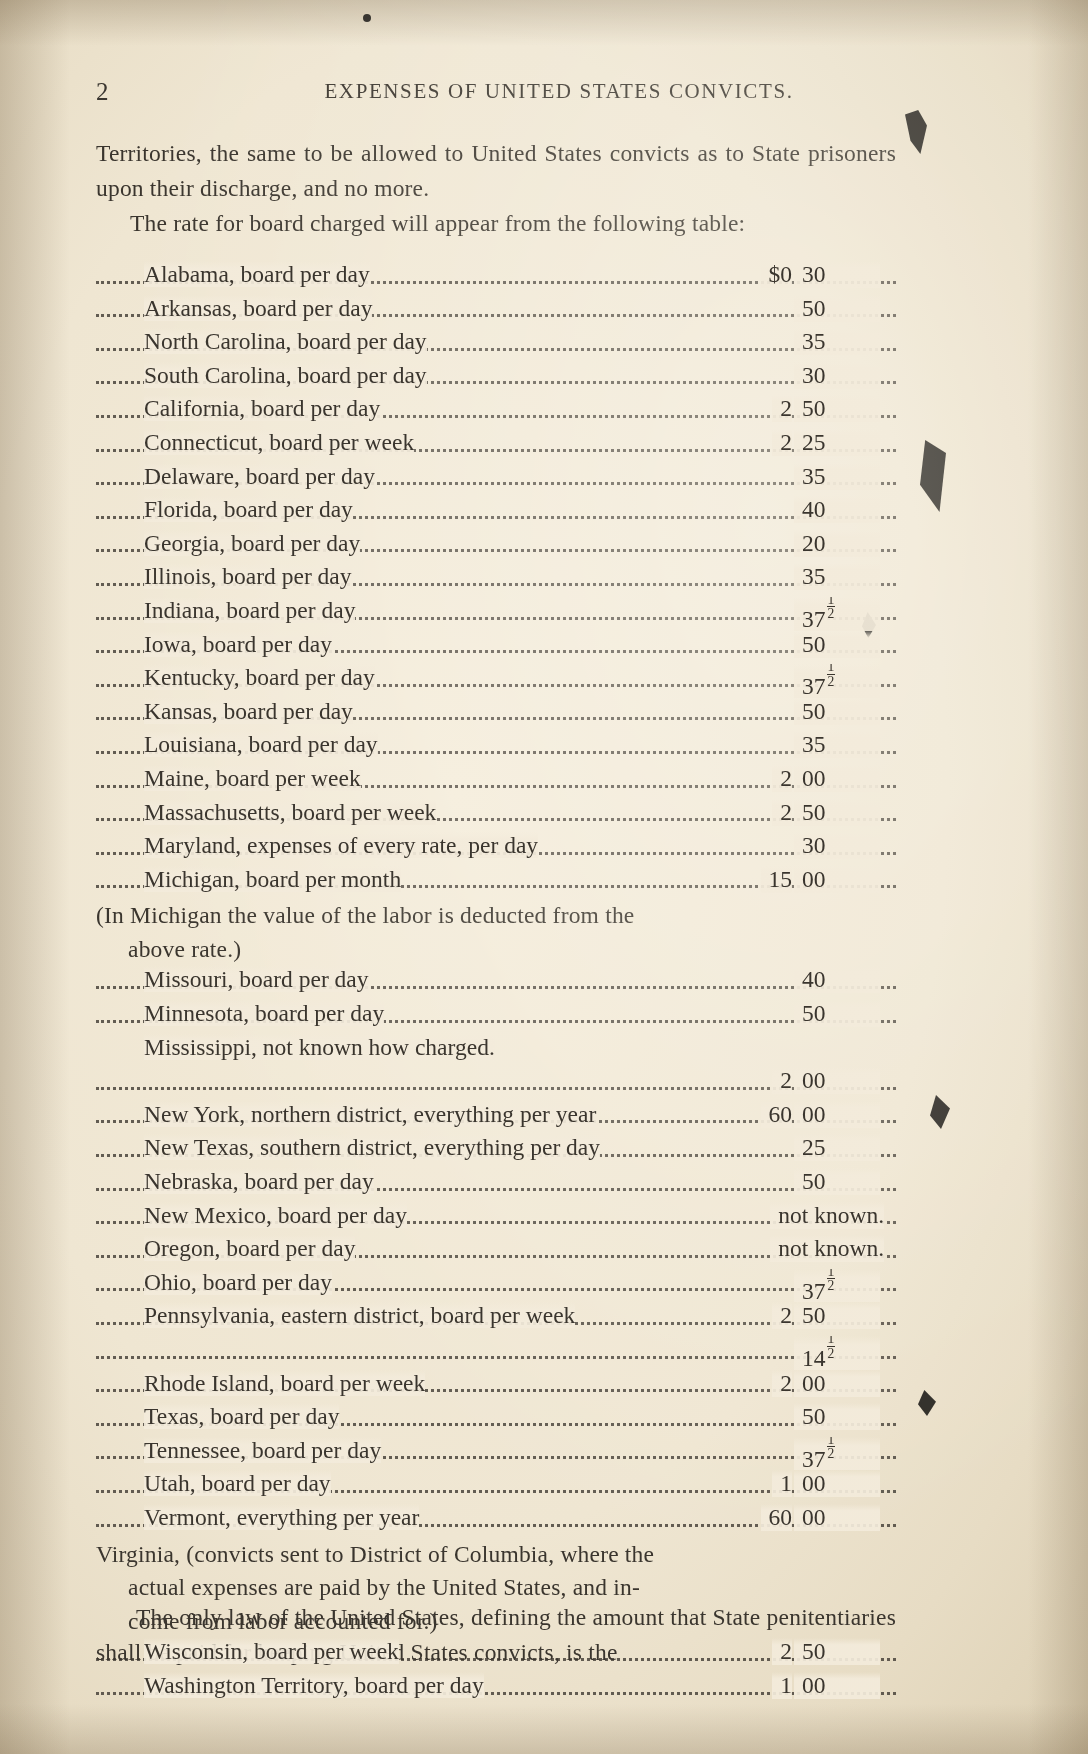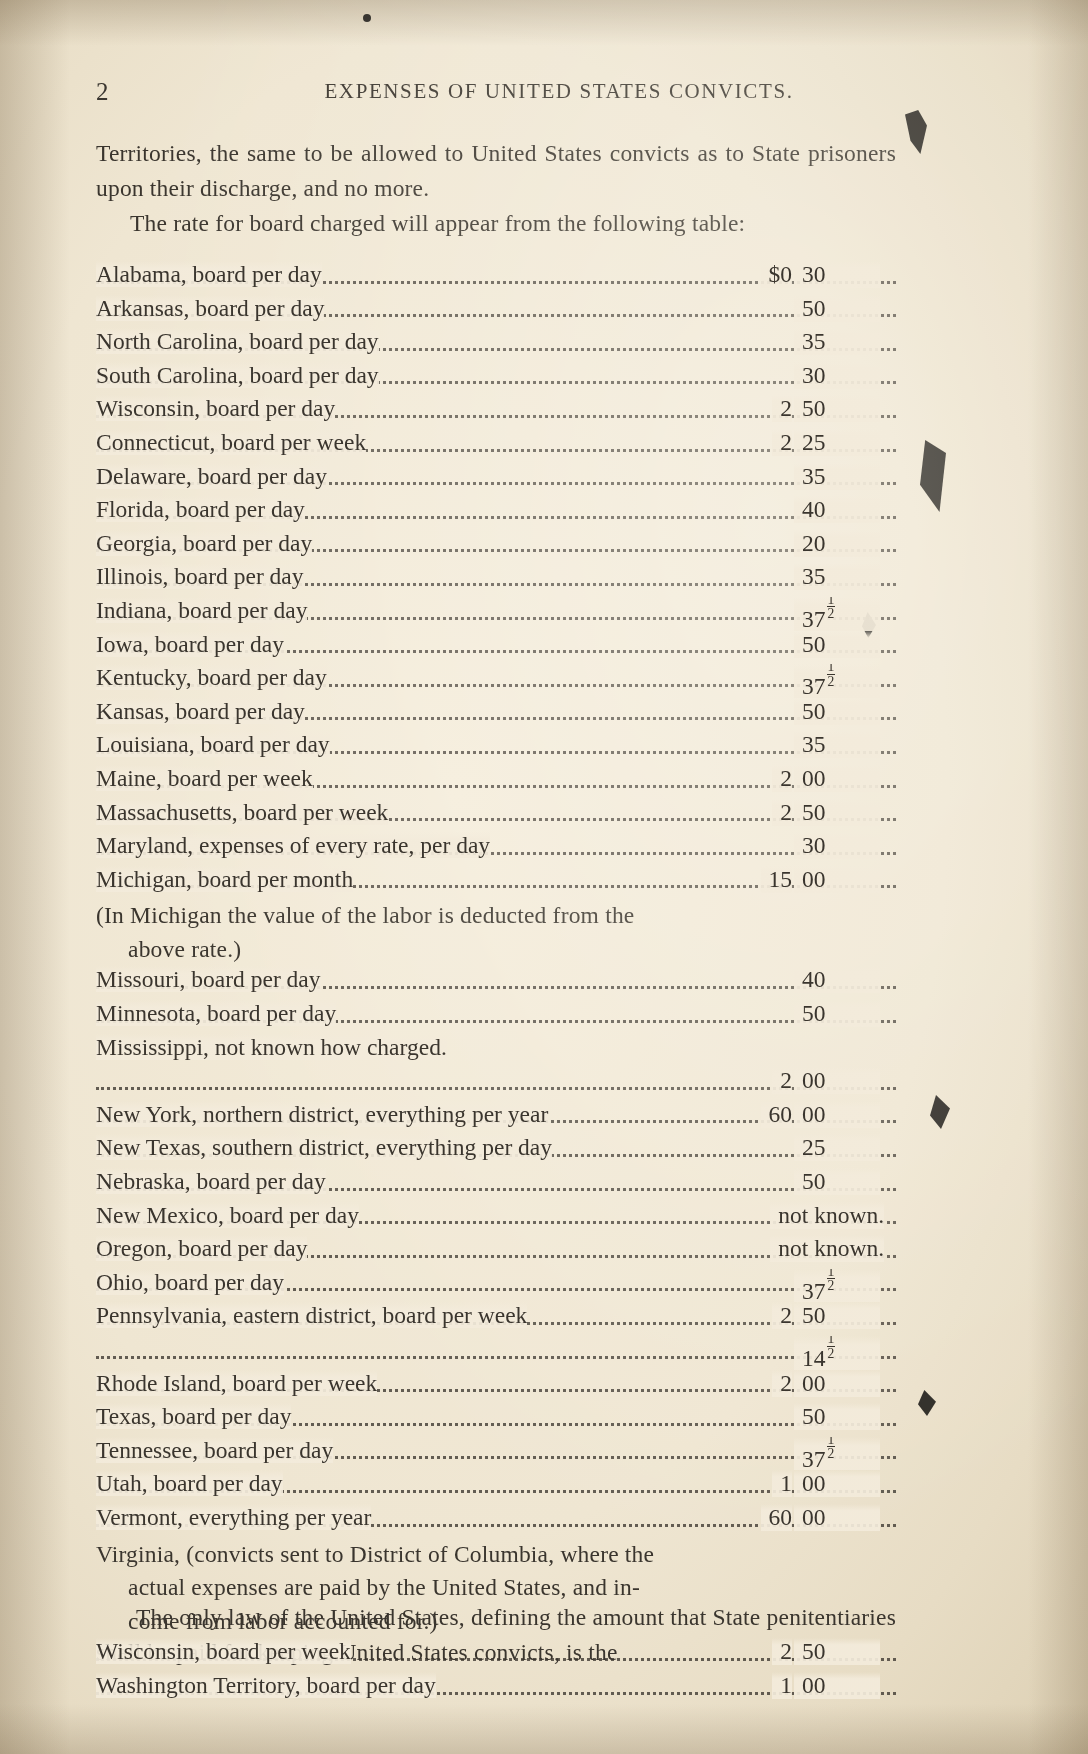--- a/index.html
+++ b/index.html
@@ -147,20 +147,21 @@
   .row .label-wrap {
     position: absolute;
     left: 0;
     top: 0;
     background: transparent;
     z-index: 2;
     padding-right: 7px;
   }
   .row .label-wrap span {
     background: linear-gradient(to bottom, rgba(243,235,219,0) 0%, rgba(243,235,219,0.92) 30%, rgba(243,235,219,0.92) 100%);
+    margin-left: 48px;
   }
   .row .amt {
     position: absolute;
     z-index: 2;
     top: 0;
     background: linear-gradient(to bottom, rgba(243,235,219,0) 0%, rgba(243,235,219,0.92) 25%, rgba(243,235,219,0.92) 100%);
     padding-left: 8px;
   }
   .amt-dollar {
     right: 104px;
@@ -285,21 +286,21 @@
           <span class="amt amt-cents">35</span>
         </div>
         <div class="row">
           <span class="dots"></span>
           <span class="label-wrap"><span>South Carolina, board per day</span></span>
           <span class="amt amt-dollar"></span>
           <span class="amt amt-cents">30</span>
         </div>
         <div class="row">
           <span class="dots"></span>
-          <span class="label-wrap"><span>Wisconsin, board per day</span></span>
+          <span class="label-wrap"><span>California, board per day</span></span>
           <span class="amt amt-dollar">2</span>
           <span class="amt amt-cents">50</span>
         </div>
         <div class="row">
           <span class="dots"></span>
           <span class="label-wrap"><span>Connecticut, board per week</span></span>
           <span class="amt amt-dollar">2</span>
           <span class="amt amt-cents">25</span>
         </div>
         <div class="row">

